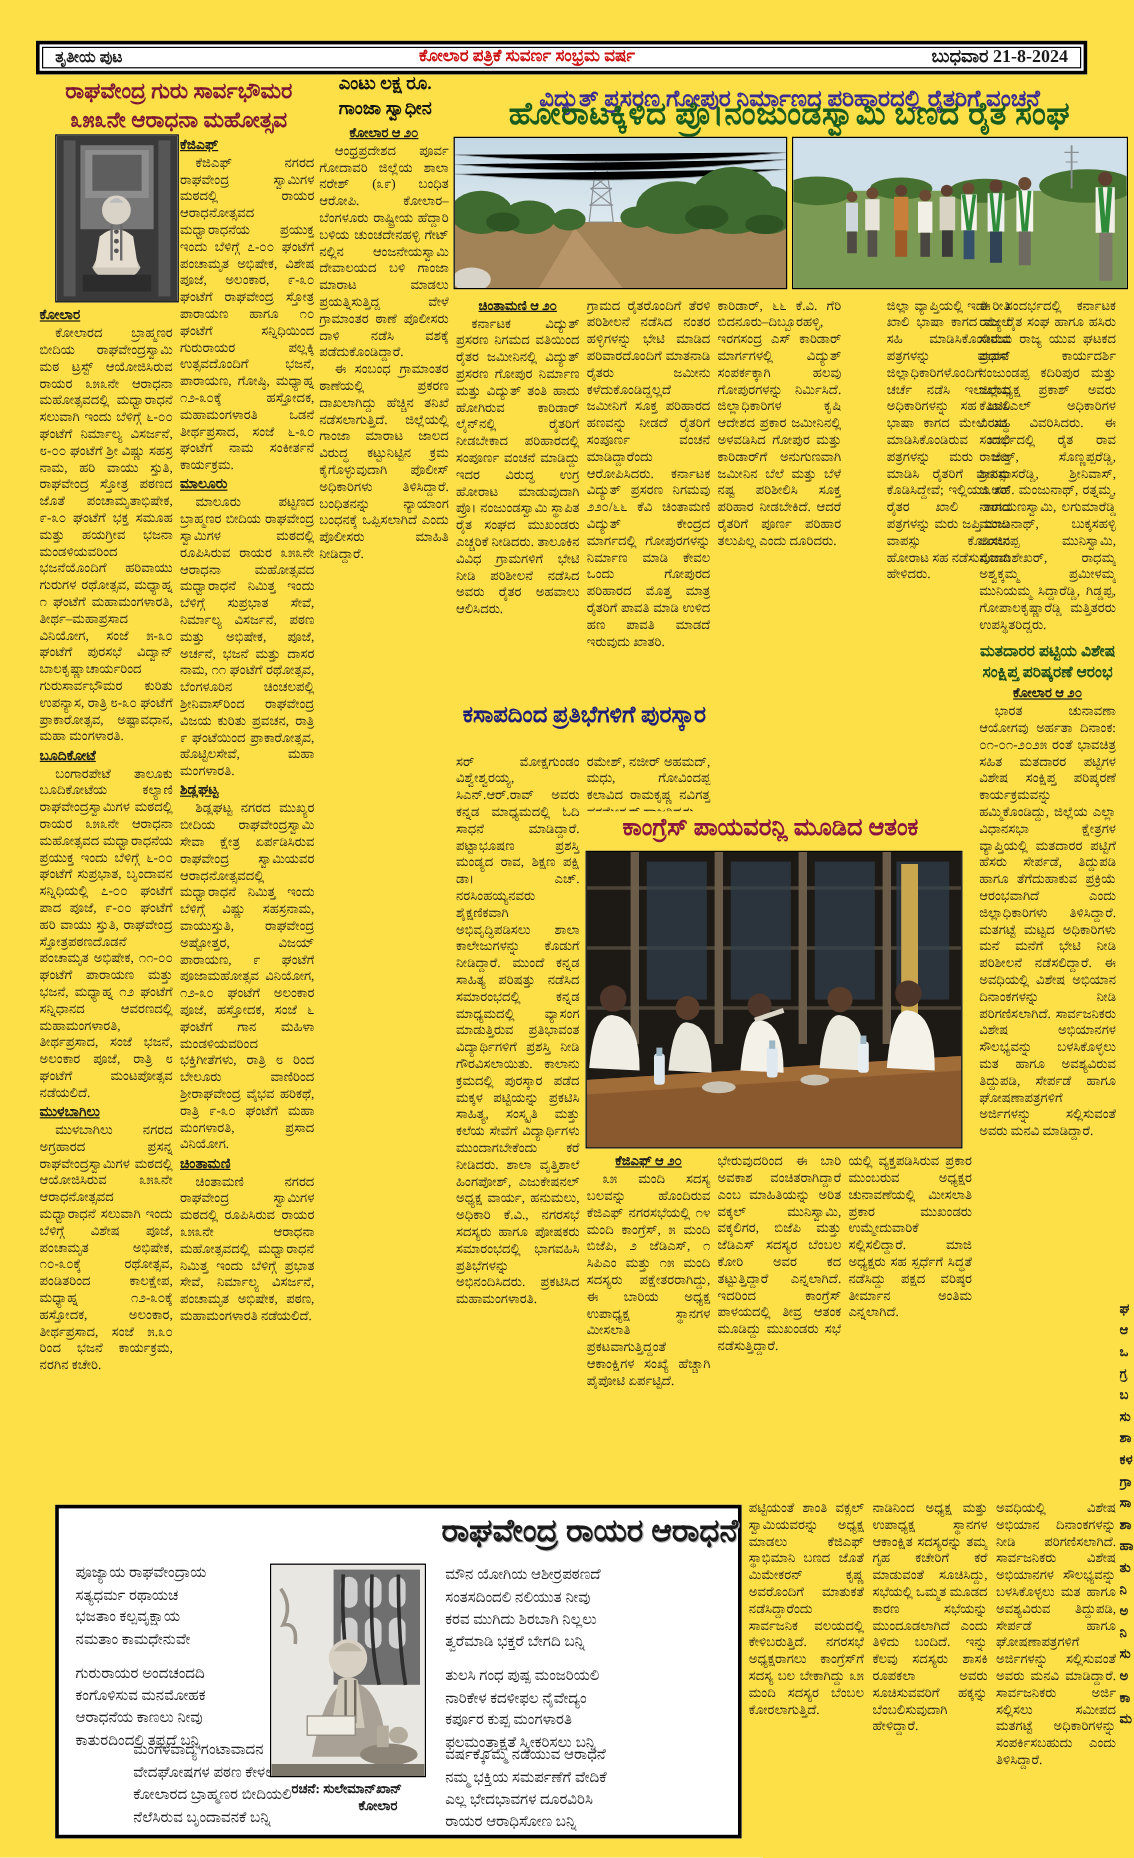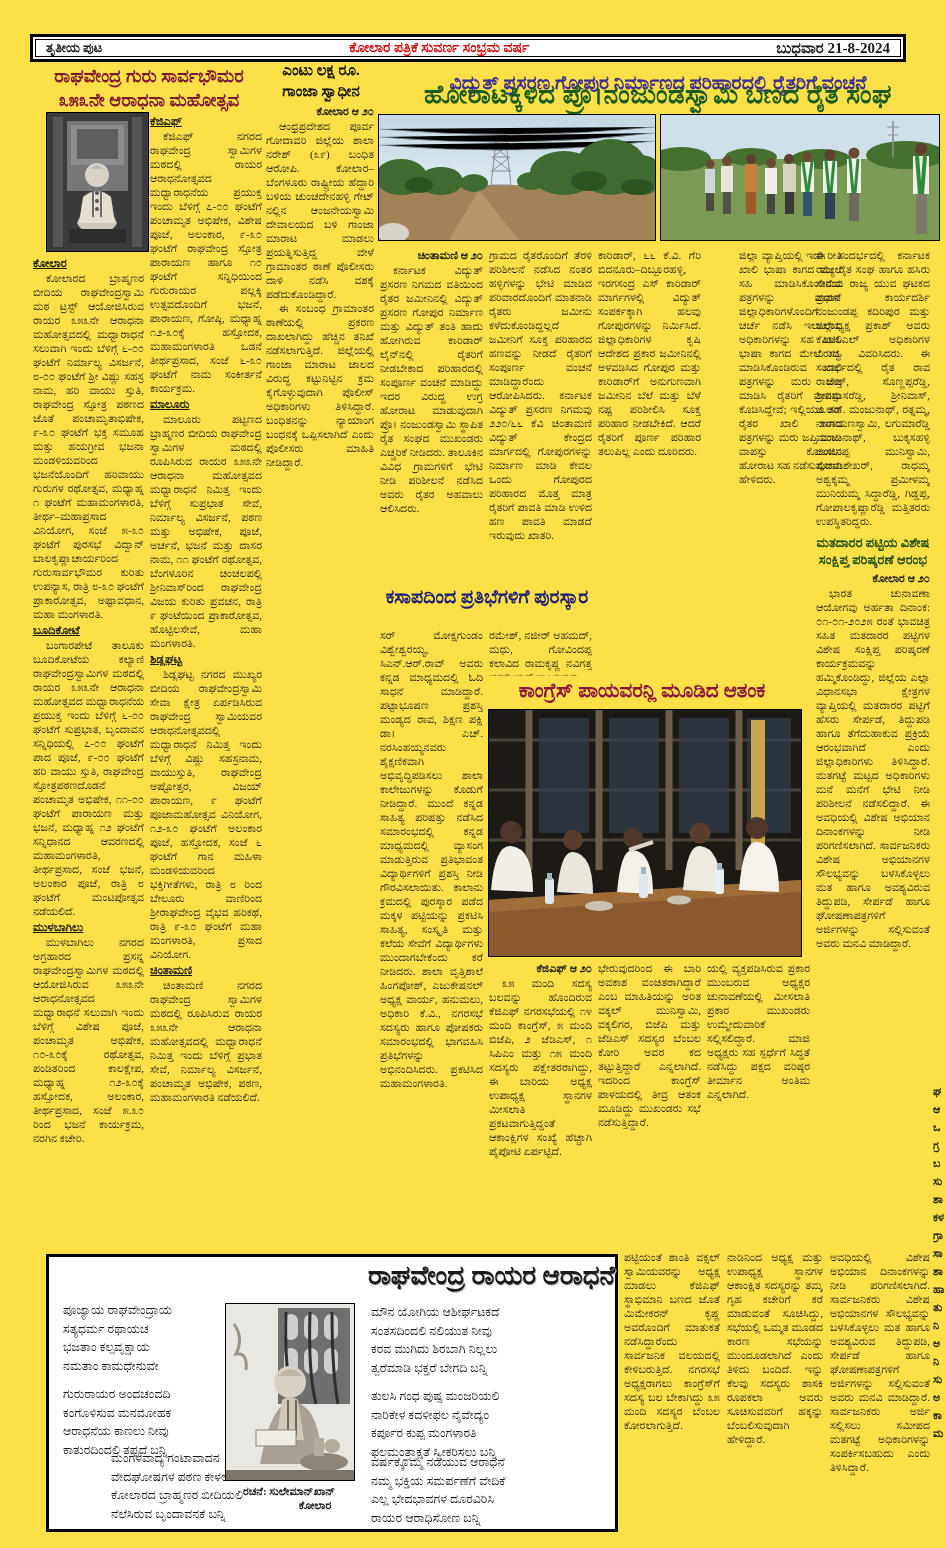--- a/index.html
+++ b/index.html
@@ -18,21 +18,21 @@
   #aradhana-hl{left:30px;top:64px;width:238px;font-size:18px;line-height:24px;color:#7d1535;}
   #ganja-hl{left:264px;top:60px;width:114px;font-size:15px;line-height:21px;color:#111;}
   #farm-kicker{left:380px;top:72px;width:556px;font-size:19px;color:#3b2d93;}
   #farm-hl{left:378px;top:80px;width:560px;font-size:26px;color:#1a5c1f;letter-spacing:.5px;}
   #kasapa-hl{left:376px;top:586px;width:222px;font-size:19px;color:#1d1d7a;}
   #congress-hl{left:482px;top:679px;width:320px;font-size:20px;color:#8a1440;}
   
   .col{position:absolute;text-align:justify;font-size:11px;line-height:14px;overflow:hidden;}
   .btxt{text-indent:13px;}
   .subhead{display:block;font-weight:bold;text-decoration:underline;text-align:left;font-size:11.5px;margin:2px 0 1px 0;}
-  .dateline{display:block;font-weight:bold;text-align:right;font-size:11px;margin-bottom:1px;}
+  .dateline{display:block;font-weight:bold;text-align:center;font-size:11px;margin-bottom:1px;text-decoration:underline;}
   .bigsub{display:block;font-weight:bold;text-align:center;font-size:13px;line-height:17px;color:#1d4d1d;margin:6px 0 3px 0;}
   .photo{position:absolute;border:1px solid #000;overflow:hidden;background:#ccc;}
   .photo svg{display:block;}
   
   #poembox{left:46px;top:1254px;width:572px;height:278px;border:3px solid #000;box-sizing:border-box;background:#fff;}
   #poem-title{position:absolute;left:0;top:4px;width:100%;text-align:right;font-size:26px;font-weight:bold;
       text-shadow:1px 1px 0 #bbb;}
   .stanza{white-space:pre-line;font-size:12.5px;line-height:18.5px;font-weight:500;}
   #poem-credit{position:absolute;font-weight:bold;font-size:11px;text-align:center;width:140px;}
   #poem-credit-place{position:absolute;font-weight:bold;font-size:11px;text-align:center;width:140px;}
@@ -339,21 +339,21 @@
         <ellipse cx="98" cy="158" rx="24" ry="9" fill="#8c8578"></ellipse>
         <rect x="88" y="134" width="10" height="18" fill="#b3ab9c"></rect>
           <ellipse cx="106" cy="142" rx="8" ry="7" fill="#b3ab9c"></ellipse>
         <rect x="0" y="166" width="128" height="10" fill="#7c766a"></rect>
         <path d="M8 20 q10 14 2 30 q12 -2 10 16" stroke="#9a948a" stroke-width="3" fill="none"></path>
       </svg>
     </div>
     <div id="poem-credit" style="left:170px;top:228px;">ರಚನೆ: ಸುಲೇಮಾನ್‌ಖಾನ್</div>
     <div id="poem-credit-place" style="left:196px;top:242px;">ಕೋಲಾರ</div>
 
-    <div class="abs stanza" style="left:322px;top:46px;width:238px;">ಮೌನ ಯೋಗಿಯ ಆಶೀರ್ಘಟಕದೆ
+    <div class="abs stanza" style="left:322px;top:46px;width:238px;">ಮೌನ ಯೋಗಿಯ ಆಶೀರ್ರಪಠಣದೆ
 ಸಂತಸದಿಂದಲಿ ನಲಿಯುತ ನೀವು
 ಕರವ ಮುಗಿದು ಶಿರಬಾಗಿ ನಿಲ್ಲಲು
 ತ್ವರೆಮಾಡಿ ಭಕ್ತರೆ ಬೇಗದಿ ಬನ್ನಿ</div>
     <div class="abs stanza" style="left:322px;top:130px;width:238px;">ತುಲಸಿ ಗಂಧ ಪುಷ್ಪ ಮಂಜರಿಯಲಿ
 ನಾರಿಕೇಳ ಕದಳೀಫಲ ನೈವೇದ್ಯಂ
 ಕರ್ಪೂರ ಕುಪ್ಪ ಮಂಗಳಾರತಿ
 ಫಲಮಂತ್ರಾಕ್ಷತೆ ಸ್ವೀಕರಿಸಲು ಬನ್ನಿ</div>
     <div class="abs stanza" style="left:322px;top:196px;width:238px;">ವರ್ಷಕ್ಕೊಮ್ಮೆ ನಡೆಯುವ ಆರಾಧನೆ
 ನಮ್ಮ ಭಕ್ತಿಯ ಸಮರ್ಪಣೆಗೆ ವೇದಿಕೆ
 ಎಲ್ಲ ಭೇದಭಾವಗಳ ದೂರವಿರಿಸಿ

